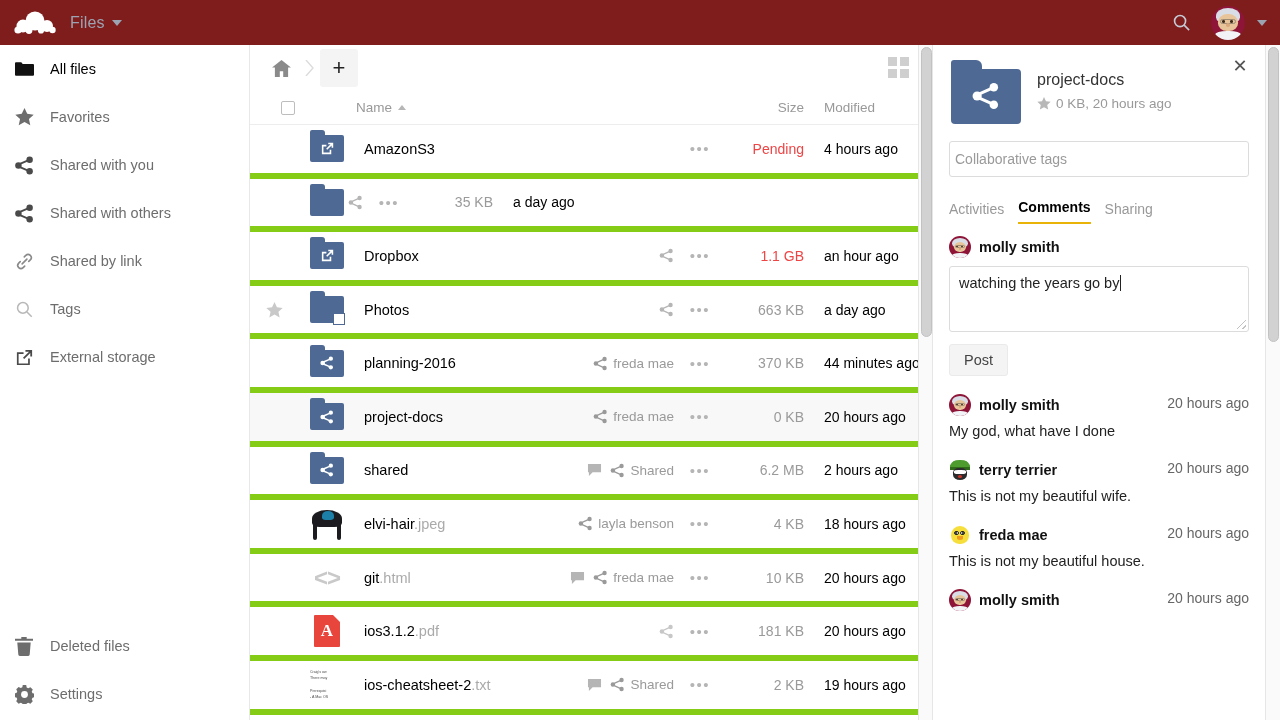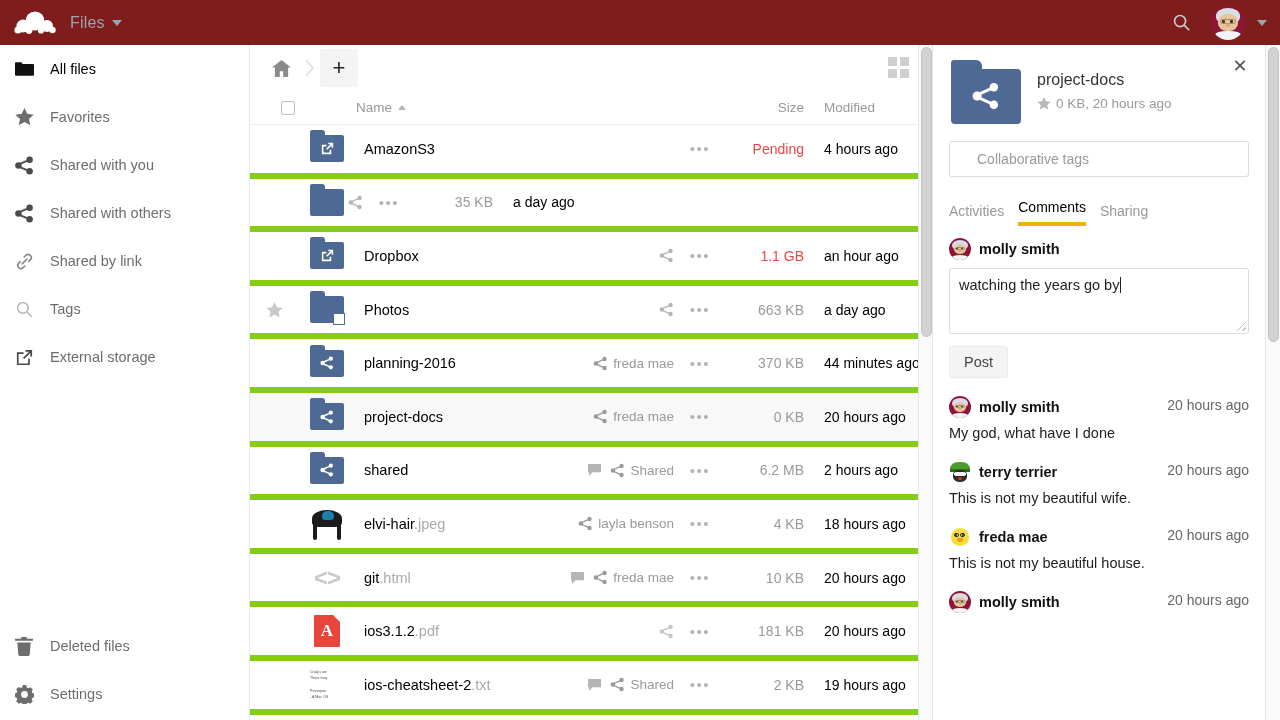--- a/index.html
+++ b/index.html
@@ -363,36 +363,36 @@
   }
   .folder-lg .glyph { position: absolute; inset: 0; display: flex; align-items: center; justify-content: center; }
   .det-title-wrap { padding-top: 6px; }
   .det-title { font-size: 16px; color: #333; margin-bottom: 7px; }
   .det-sub {
     font-size: 13.5px; color: #999; display: flex; align-items: center; gap: 5px;
   }
   .tags-input {
     margin: 14px 16px 0 16px; height: 36px;
     border: 1px solid #dcdcdc; border-radius: 3px;
-    display: flex; align-items: center; padding: 0 27px;
+    display: flex; align-items: center; padding: 0 5px;
     color: #9a9a9a; font-size: 14px;
   }
   .tags-input input {
     border: none; outline: none; width: 100%; font-size: 14px;
     font-family: "Liberation Sans", sans-serif; color: #333; background: transparent;
   }
   .tags-input input::placeholder { color: #9a9a9a; }
   .det-tabs {
     display: flex; align-items: flex-end; gap: 14px;
     padding: 22px 16px 0 16px;
     font-size: 14px;
   }
   .det-tab { color: #999; cursor: pointer; padding-bottom: 7px; }
   .det-tab.active {
-    color: #000; font-weight: normal; border-bottom: 4px solid #eab308;
+    color: #000; font-weight: bold; border-bottom: 2px solid #eab308;
   }
   .compose {
     padding: 12px 16px 0 16px;
   }
   .compose-head {
     display: flex; align-items: center; gap: 8px; margin-bottom: 8px;
   }
   .compose-name { font-weight: bold; font-size: 14.5px; color: #111; }
   .compose-box {
     height: 66px; border: 1px solid #dcdcdc; border-radius: 3px;

